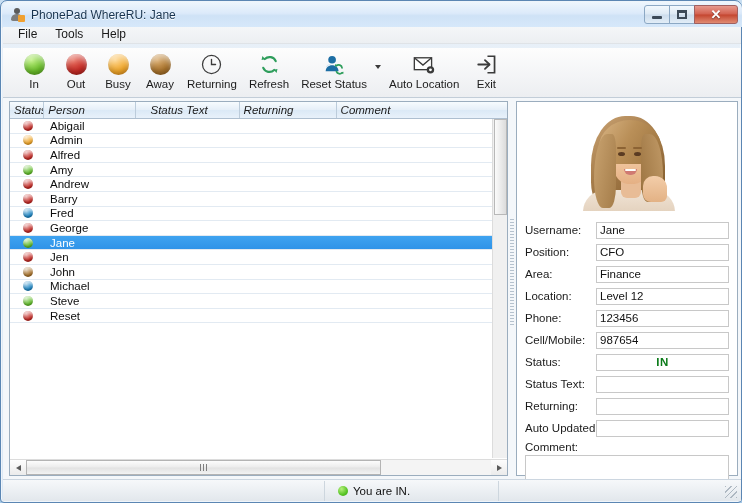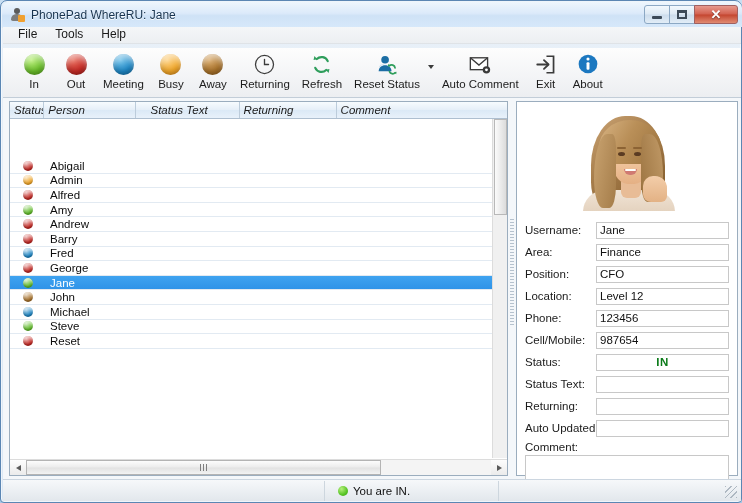--- a/index.html
+++ b/index.html
@@ -157,21 +157,21 @@
     padding-left: 4px; line-height: 16px;
     border-right: 1px solid #bcccdb;
     overflow: hidden; white-space: nowrap;
   }
   .col.c-status { width: 35px; }
   .col.c-person { width: 94px; }
   .col.c-stext  { width: 95px; margin-left: 10px; }
   .col.c-ret    { width: 99px; }
   .col.c-com    { width: 174px; border-right: none; }
 
-  .rows { position: relative; margin-top: 40px; }
+  .rows { position: relative; }
   .row {
     display: flex; align-items: center; height: 14.6px;
     border-bottom: 1px solid #e2eaf2;
     font-size: 11.5px; color: #0d0d0d;
   }
   .row.sel {
     background: linear-gradient(to bottom, #3fa3f0 0%, #2f93e8 100%);
     color: #ffffff;
   }
   .row .cell-status {
@@ -410,26 +410,20 @@
         <div class="tb-label">In</div>
       </div>
 
       <div class="tb-item">
         <div class="tb-icon">
           <div class="dot" style="background:radial-gradient(circle at 35% 28%, #e8705f, #c42a25 58%, #991a16);"></div>
         </div>
         <div class="tb-label">Out</div>
       </div>
 
-      <div class="tb-item">
-        <div class="tb-icon">
-          <div class="dot" style="background:radial-gradient(circle at 35% 28%, #74c3ea, #1f87c5 58%, #11669c);"></div>
-        </div>
-        <div class="tb-label">Meeting</div>
-      </div>
 
       <div class="tb-item">
         <div class="tb-icon">
           <div class="dot" style="background:radial-gradient(circle at 35% 28%, #fdd48a, #f0a629 58%, #d2831a);"></div>
         </div>
         <div class="tb-label">Busy</div>
       </div>
 
       <div class="tb-item">
         <div class="tb-icon">
@@ -482,44 +476,34 @@
 
       <div class="tb-item">
         <div class="tb-icon">
           <svg width="25" height="23" viewBox="0 0 26 24">
             <rect x="2.4" y="5" width="18" height="12.4" fill="#ffffff" stroke="#3b3b3b" stroke-width="1.4"></rect>
             <path d="M2.4 5 L11.4 12.6 L20.4 5" fill="none" stroke="#3b3b3b" stroke-width="1.4"></path>
             <circle cx="19.2" cy="17.6" r="3.9" fill="#3b3b3b"></circle>
             <circle cx="19.2" cy="17.6" r="1.5" fill="#ffffff"></circle>
           </svg>
         </div>
-        <div class="tb-label">Auto Comment</div>
+        <div class="tb-label">Auto Location</div>
       </div>
 
       <div class="tb-item">
         <div class="tb-icon">
           <svg width="23" height="23" viewBox="0 0 24 24">
             <path d="M13 3.4 H20.4 V20.6 H13" fill="none" stroke="#3b3b3b" stroke-width="1.8"></path>
             <path d="M3.4 12 H14.4" fill="none" stroke="#3b3b3b" stroke-width="1.9" stroke-linecap="round"></path>
             <path d="M10.4 7.4 L15.2 12 L10.4 16.6" fill="none" stroke="#3b3b3b" stroke-width="1.9" stroke-linecap="round" stroke-linejoin="round"></path>
           </svg>
         </div>
         <div class="tb-label">Exit</div>
       </div>
 
-      <div class="tb-item">
-        <div class="tb-icon">
-          <svg width="22" height="22" viewBox="0 0 24 24">
-            <circle cx="12" cy="12" r="10.2" fill="#1c78c0"></circle>
-            <circle cx="12" cy="6.6" r="1.7" fill="#ffffff"></circle>
-            <rect x="10.4" y="10" width="3.2" height="8.4" rx="1.2" fill="#ffffff"></rect>
-          </svg>
-        </div>
-        <div class="tb-label">About</div>
-      </div>
 
     </div>
 
     <div class="content">
 
       <div class="listpanel">
         <div class="list-header">
           <div class="col c-status">Status</div>
           <div class="col c-person">Person</div>
           <div class="col c-stext">Status Text</div>
@@ -597,20 +581,29 @@
               <div class="cell-person">George</div>
               <div class="cell-stext"></div>
               <div class="cell-ret"></div>
               <div class="cell-com"></div>
             </div>
             <div class="row sel">
               <div class="cell-status">
                 <div class="ldot" style="background: radial-gradient(circle at 35% 28%, rgba(255, 255, 255, 0.65), rgb(98, 189, 43) 62%, rgba(0, 0, 0, 0.22)) rgb(98, 189, 43);"></div>
               </div>
               <div class="cell-person">Jane</div>
+              <div class="cell-stext"></div>
+              <div class="cell-ret"></div>
+              <div class="cell-com"></div>
+            </div>
+            <div class="row">
+              <div class="cell-status">
+                <div class="ldot" style="background: radial-gradient(circle at 35% 28%, rgba(255, 255, 255, 0.65), rgb(196, 42, 37) 62%, rgba(0, 0, 0, 0.22)) rgb(196, 42, 37);"></div>
+              </div>
+              <div class="cell-person">Jen</div>
               <div class="cell-stext"></div>
               <div class="cell-ret"></div>
               <div class="cell-com"></div>
             </div>
             <div class="row">
               <div class="cell-status">
                 <div class="ldot" style="background: radial-gradient(circle at 35% 28%, rgba(255, 255, 255, 0.65), rgb(168, 114, 43) 62%, rgba(0, 0, 0, 0.22)) rgb(168, 114, 43);"></div>
               </div>
               <div class="cell-person">John</div>
               <div class="cell-stext"></div>
@@ -688,26 +681,26 @@
             <div class="p-hand"></div>
           </div>
         </div>
 
         <div id="detail-fields">
             <div class="frow">
               <div class="flabel">Username:</div>
               <div class="fval">Jane</div>
             </div>
             <div class="frow">
+              <div class="flabel">Position:</div>
+              <div class="fval">CFO</div>
+            </div>
+            <div class="frow">
               <div class="flabel">Area:</div>
               <div class="fval">Finance</div>
-            </div>
-            <div class="frow">
-              <div class="flabel">Position:</div>
-              <div class="fval">CFO</div>
             </div>
             <div class="frow">
               <div class="flabel">Location:</div>
               <div class="fval">Level 12</div>
             </div>
             <div class="frow">
               <div class="flabel">Phone:</div>
               <div class="fval">123456</div>
             </div>
             <div class="frow">

